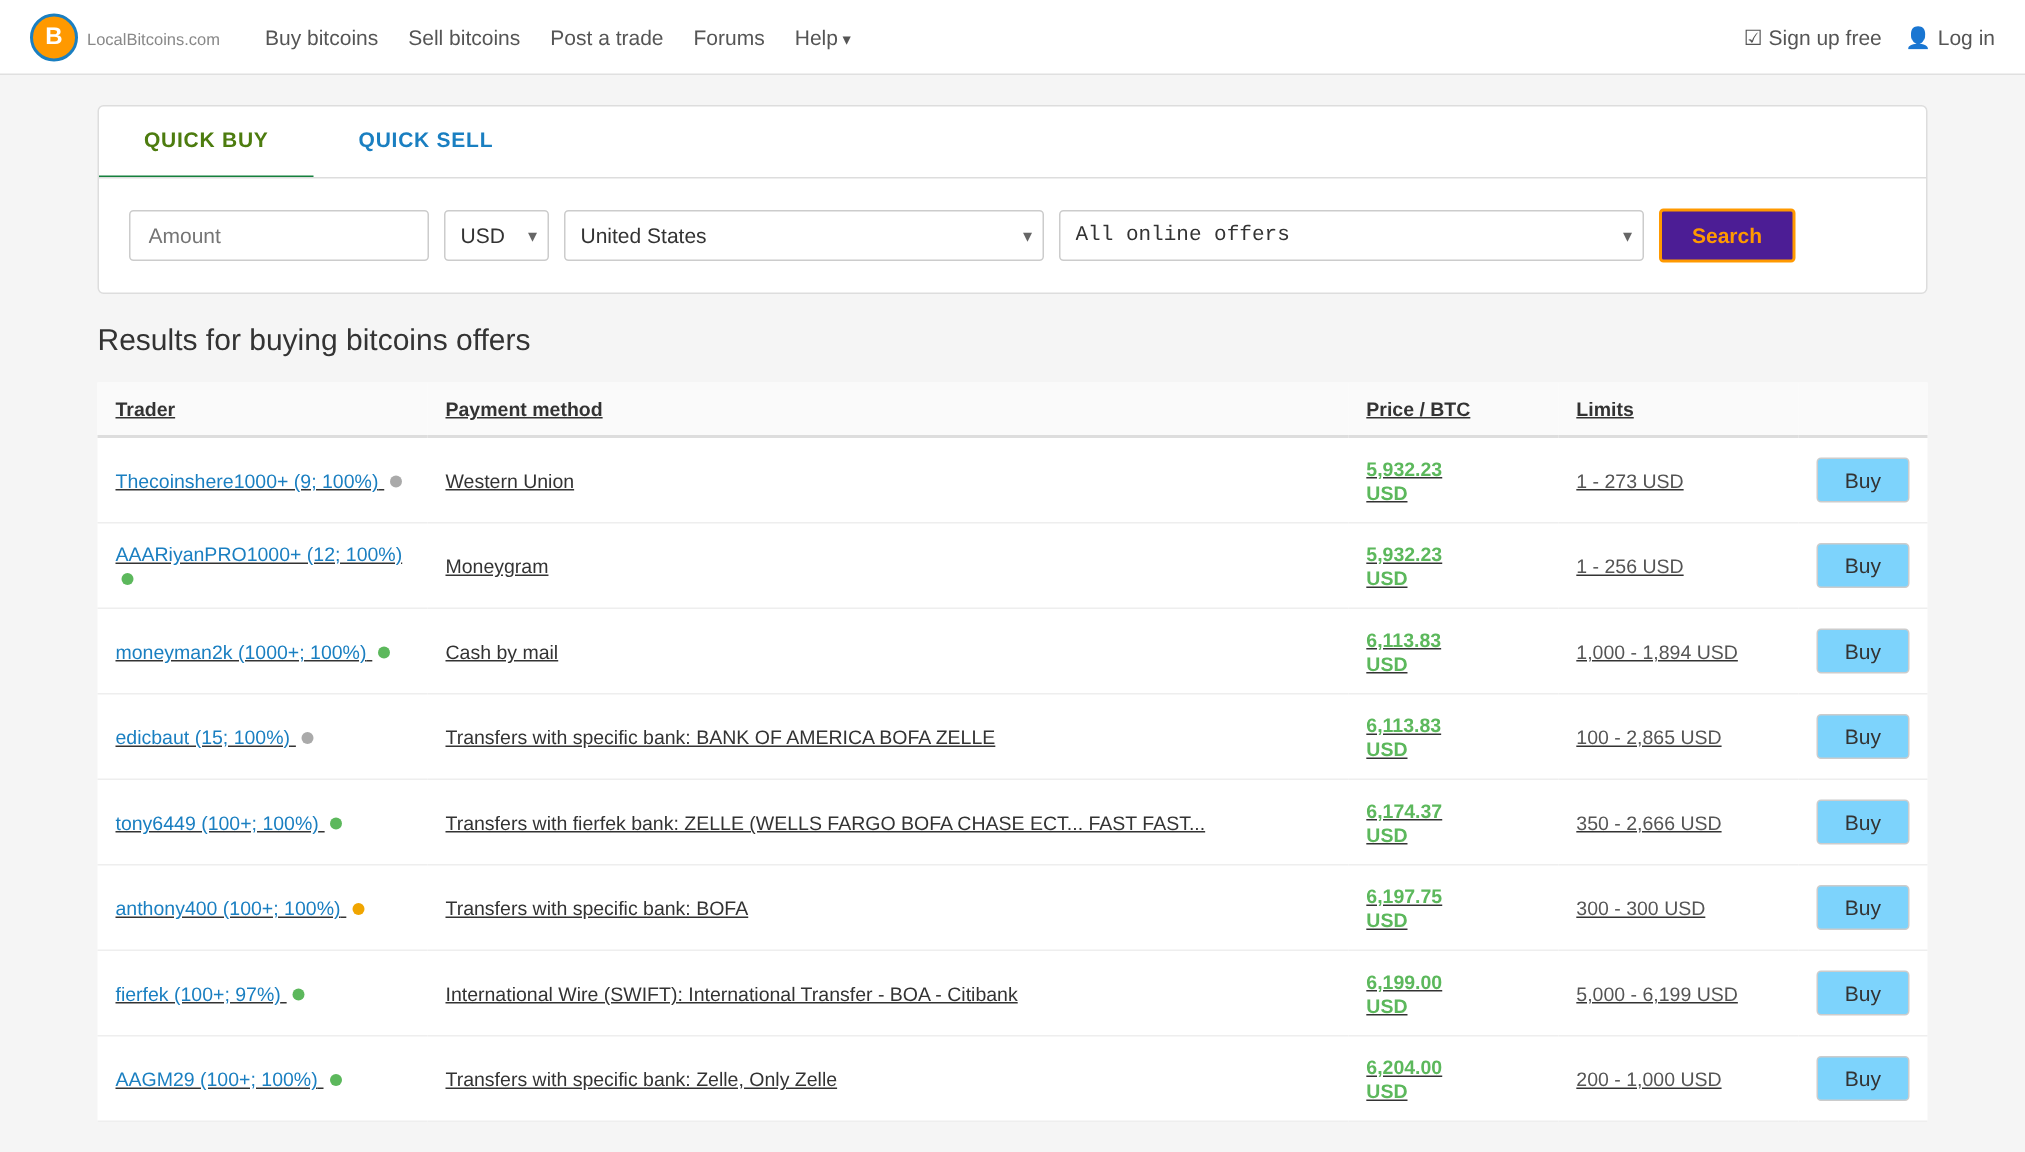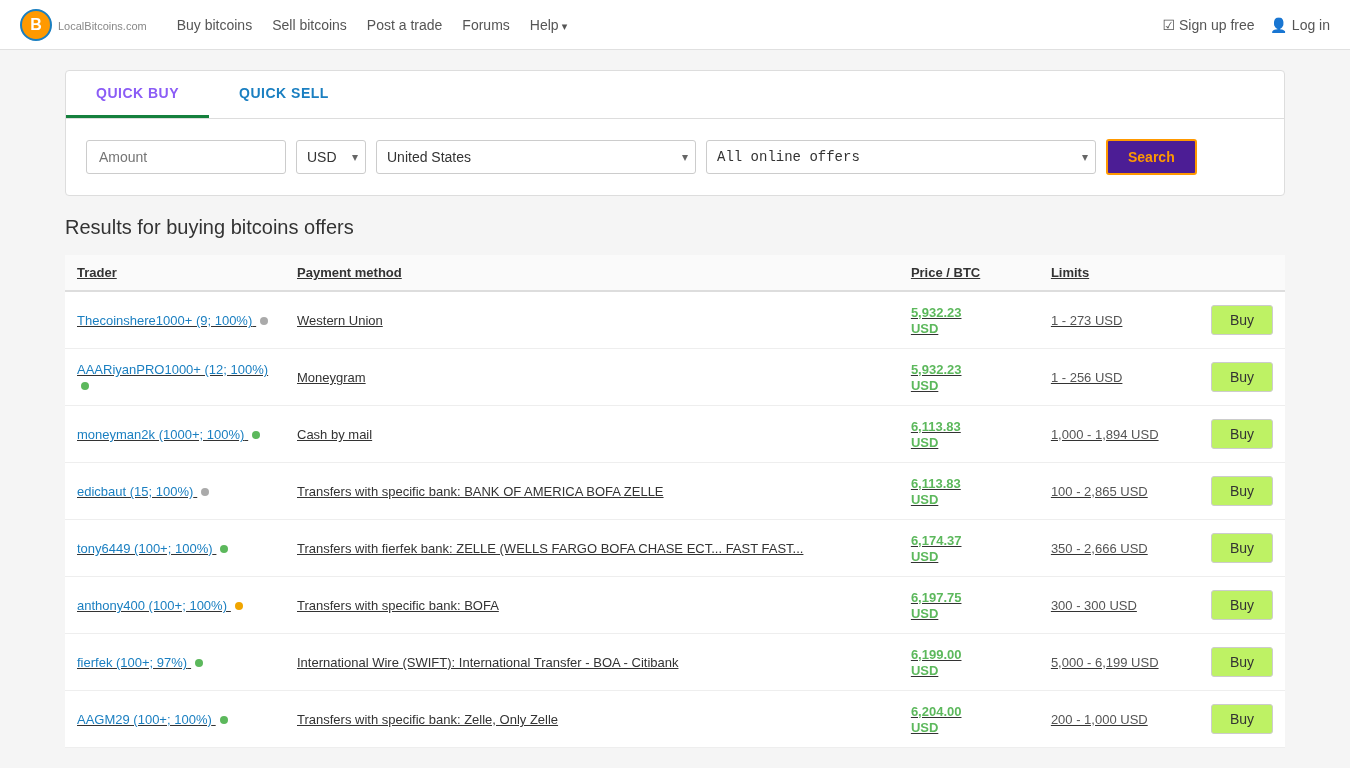--- a/index.html
+++ b/index.html
@@ -55,22 +55,22 @@
     .widget-tab {
       padding: 14px 30px;
       cursor: pointer;
       font-size: 14px;
       font-weight: bold;
       letter-spacing: 0.5px;
       color: #888;
       border-bottom: 3px solid transparent;
     }
     .widget-tab.active {
-      color: #8b5cf6;
-      border-bottom: 3px solid #15803d;
+      color: #4d7c0f;
+      border-bottom: 1px solid #15803d;
     }
     .widget-tab.sell {
       color: #1a7fc1;
       border-bottom: 3px solid transparent;
     }
     .widget-body {
       padding: 20px;
       display: flex;
       gap: 10px;
       align-items: center;
@@ -145,21 +145,21 @@
       margin-left: 4px;
     }
     .status-dot.offline { background: #aaa; }
     .status-dot.online { background: #5cb85c; }
     .status-dot.away { background: #f0a500; }
 
     .payment-method { color: #333; font-size: 13px; }
     .price-value { color: #5cb85c; font-weight: bold; font-size: 13px; }
     .limits-value { color: #555; font-size: 13px; }
     .buy-btn {
-      background: #bef264;
+      background: #7dd3fc;
       border: 1px solid #ccc;
       color: #333;
       padding: 6px 18px;
       border-radius: 3px;
       font-size: 14px;
       cursor: pointer;
       white-space: nowrap;
     }
 
     .col-trader { width: 220px; }

